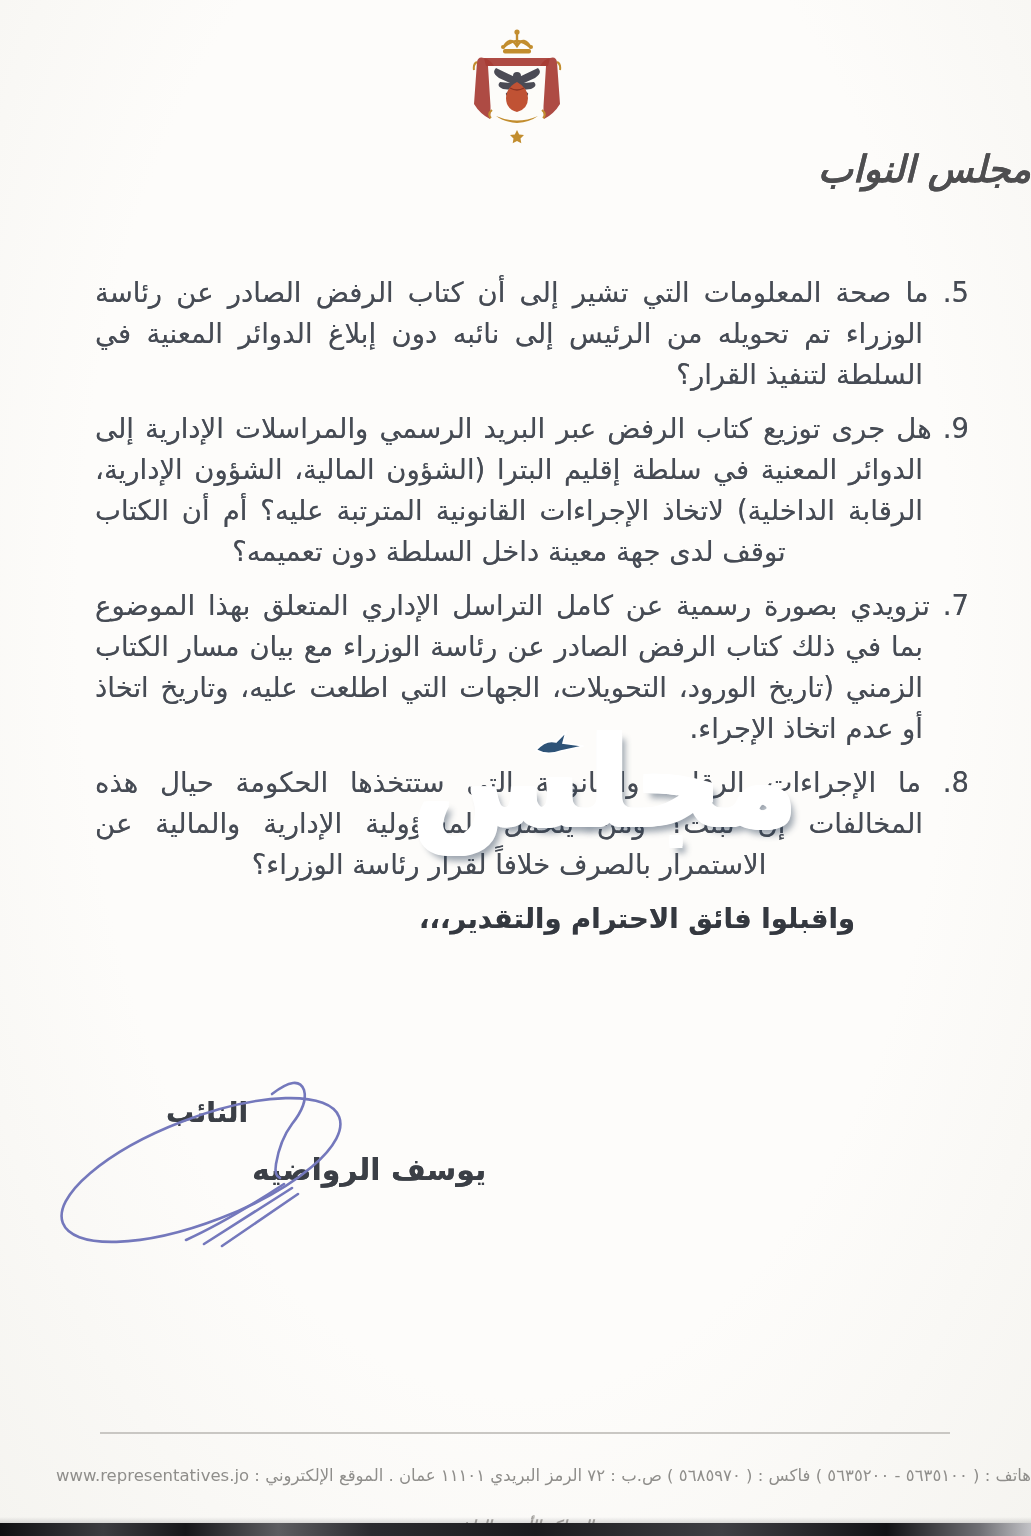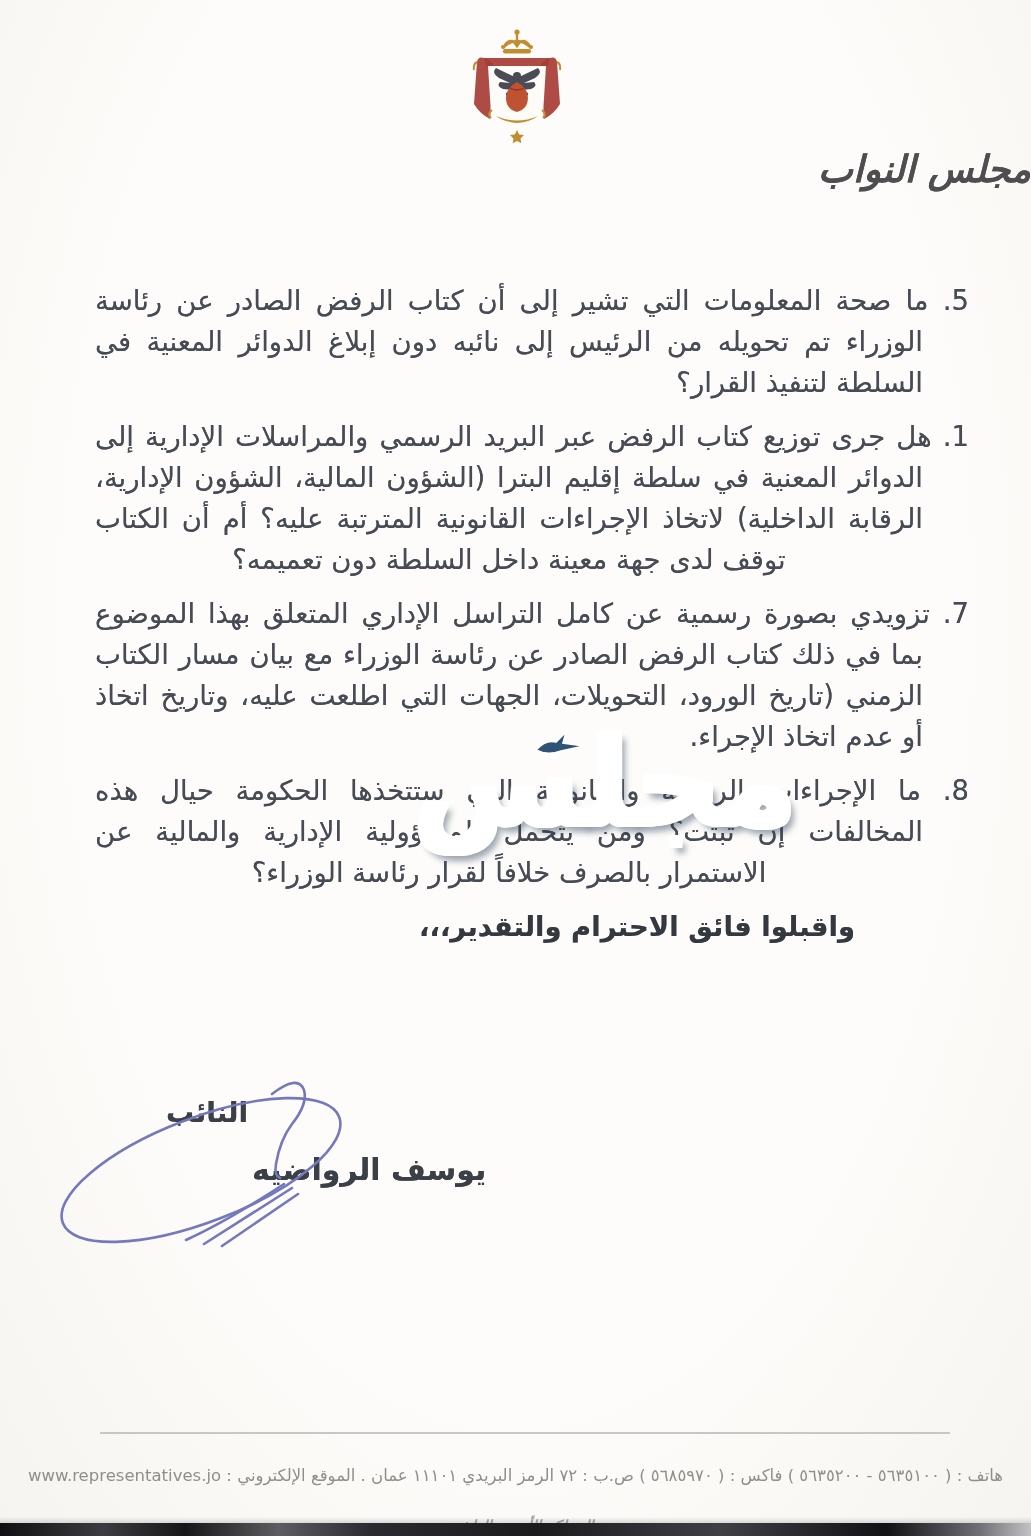--- a/index.html
+++ b/index.html
@@ -18,21 +18,21 @@
   .org-title{
     position:absolute;top:148px;left:0;width:100%;
     direction:rtl;
     font-size:37px;font-weight:bold;color:#4e4e50;
     font-style:italic;
     letter-spacing:-1px;
     text-shadow:0 0 .6px #6a6a6c;
   }
   
   .body{
-    position:absolute;top:280px;right:62px;width:874px;
+    position:absolute;top:272px;right:62px;width:874px;
     direction:rtl;
     font-size:27.5px;line-height:41px;
     text-align:justify;
     color:#464b54;
   }
   .item{
     padding-right:46px;text-indent:-46px;
     margin:0 0 13px 0;
     text-shadow:0 0 .4px #7d8087;
   }
@@ -75,21 +75,21 @@
     border-top:2px solid #c9c7c3;
   }
   .footer-kingdom{
     position:absolute;top:1517px;left:0;width:100%;
     text-align:center;direction:rtl;
     font-size:15px;font-weight:bold;font-style:italic;
     color:#a3a19d;letter-spacing:-1px;
   }
   .footer-contact{
     position:absolute;top:1466px;left:0;width:100%;
-    text-align:center;direction:rtl;
+    text-align:right;direction:rtl;
     font-size:16.5px;color:#8f8e8b;
   }
   
   .scan-edge{
     position:absolute;bottom:0;left:0;width:100%;height:13px;
     background:linear-gradient(90deg,
       #0f0f11 0%,#3c3c40 10%,#17171a 18%,#5d5d61 27%,#2b2b2f 36%,
       #1b1b1e 52%,#3f3f44 70%,#121215 86%,#6f6f74 95%,#c2c2c6 100%);
   }
   .scan-edge-soft{
@@ -130,21 +130,21 @@
     <path d="M46 90 Q67 99 88 90 Q80 96 67 97 Q54 96 46 90 Z" fill="#c28d2e"></path>
     <path d="M42 84 q-5 4 -1 8 M92 84 q5 4 1 8" stroke="#c28d2e" stroke-width="2" fill="none"></path>
 
     <path d="M67 104 l2.2 4.4 4.8 .7 -3.5 3.4 .8 4.8 -4.3 -2.3 -4.3 2.3 .8 -4.8 -3.5 -3.4 4.8 -.7 Z" fill="#c28d2e"></path>
   </svg>
 
   <div class="org-title">مجلس النواب</div>
 
   <div class="body">
     <p class="item last-right">5. ما صحة المعلومات التي تشير إلى أن كتاب الرفض الصادر عن رئاسة الوزراء تم تحويله من الرئيس إلى نائبه دون إبلاغ الدوائر المعنية في السلطة لتنفيذ القرار؟</p>
-    <p class="item last-center">1. هل جرى توزيع كتاب الرفض عبر البريد الرسمي والمراسلات الإدارية إلى الدوائر المعنية في سلطة إقليم البترا (الشؤون المالية، الشؤون الإدارية، الرقابة الداخلية) لاتخاذ الإجراءات القانونية المترتبة عليه؟ أم أن الكتاب توقف لدى جهة معينة داخل السلطة دون تعميمه؟</p>
+    <p class="item last-center">9. هل جرى توزيع كتاب الرفض عبر البريد الرسمي والمراسلات الإدارية إلى الدوائر المعنية في سلطة إقليم البترا (الشؤون المالية، الشؤون الإدارية، الرقابة الداخلية) لاتخاذ الإجراءات القانونية المترتبة عليه؟ أم أن الكتاب توقف لدى جهة معينة داخل السلطة دون تعميمه؟</p>
     <p class="item last-right">7. تزويدي بصورة رسمية عن كامل التراسل الإداري المتعلق بهذا الموضوع بما في ذلك كتاب الرفض الصادر عن رئاسة الوزراء مع بيان مسار الكتاب الزمني (تاريخ الورود، التحويلات، الجهات التي اطلعت عليه، وتاريخ اتخاذ أو عدم اتخاذ الإجراء.</p>
     <p class="item last-center">8. ما الإجراءات الرقابية والقانونية التي ستتخذها الحكومة حيال هذه المخالفات إن ثبتت؟ ومن يتحمل المسؤولية الإدارية والمالية عن الاستمرار بالصرف خلافاً لقرار رئاسة الوزراء؟</p>
     <p class="item closing">واقبلوا فائق الاحترام والتقدير،،،</p>
   </div>
 
   <div class="watermark">مجلس</div>
   <svg class="watermark-bird" viewBox="0 0 52 30">
     <path d="M2 20 Q12 9 22 12 L32 2 L29 13 L50 16 L27 21 Q13 26 2 20 Z" fill="#2e5377" stroke="#ffffff" stroke-width="1.6"></path>
   </svg>
 

